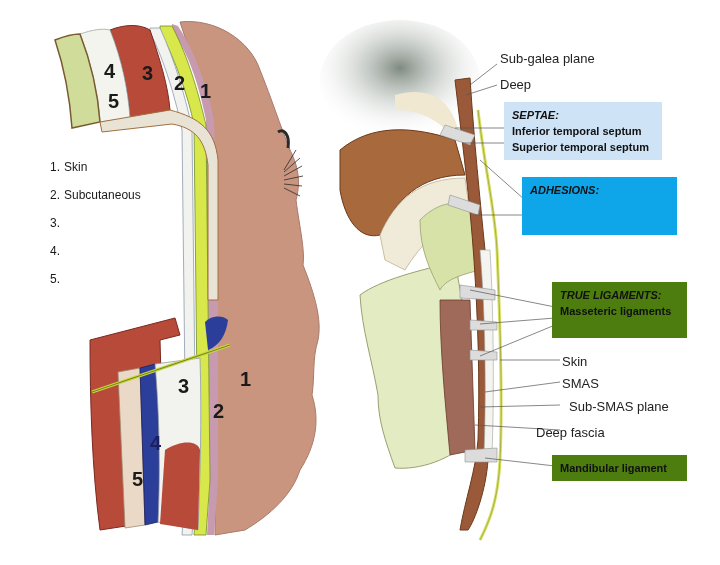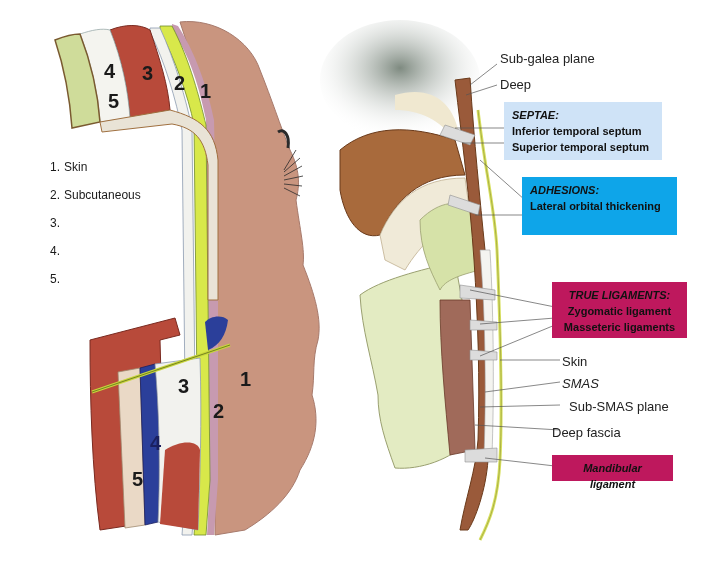--- a/index.html
+++ b/index.html
@@ -7,21 +7,21 @@
          font-family: "Liberation Sans", sans-serif; color: #1a1a1a; }
   svg { position: absolute; left: 0; top: 0; }
   .legend { position: absolute; left: 50px; top: 160px; width: 170px; font-size: 12px; line-height: 15px; }
   .legend-item { margin-bottom: 13px; display: flex; }
   .legend-item .num { width: 14px; flex: none; }
   .lbl { position: absolute; font-size: 13px; white-space: nowrap; color: #222; }
   .box { position: absolute; font-size: 11px; font-weight: bold; line-height: 16px; padding: 5px 8px; box-sizing: border-box; color: #111; }
   .box .hd { font-style: italic; }
   .box-blue { background: #cfe3f7; }
   .box-purple { background: #0ea5e9; }
-  .box-green { background: #be185d; text-align: center; }
+  .box-green { background: #4d7c0f; }
   .layer-num { position: absolute; font-size: 20px; font-weight: bold; color: #1a1a1a; }
 </style>
 </head>
 <body>
 
 <svg width="720" height="565" viewBox="0 0 720 565">
 
   <path d="M180,22 C215,18 250,40 260,70 C272,100 280,125 290,150 C300,170 300,185 296,200
            C300,230 305,250 303,265 C315,295 322,320 318,340 C312,360 315,375 312,395
            C320,420 316,445 300,470 C292,495 270,515 245,530 L215,535 L215,480 L210,300 L212,120 Z" fill="#c9957f" stroke="#a77a6c" stroke-width="1"></path>
@@ -149,36 +149,34 @@
     <line x1="485" y1="392" x2="560" y2="382"></line>
     <line x1="480" y1="407" x2="560" y2="405"></line>
     <line x1="475" y1="425" x2="560" y2="430"></line>
     <line x1="485" y1="458" x2="555" y2="466"></line>
   </g>
 </svg>
 
 <div class="lbl" style="left:500px;top:51px;">Sub-galea plane</div>
 <div class="lbl" style="left:500px;top:77px;">Deep</div>
 <div class="lbl" style="left:562px;top:354px;">Skin</div>
-<div class="lbl" style="left:562px;top:376px;font-style:italic;">SMAS</div>
+<div class="lbl" style="left:562px;top:376px;">SMAS</div>
 <div class="lbl" style="left:562px;top:399px;margin-left:7px;">Sub-SMAS plane</div>
-<div class="lbl" style="left:552px;top:425px;">Deep fascia</div>
+<div class="lbl" style="left:536px;top:425px;">Deep fascia</div>
 
 <div class="box box-blue" style="left:504px;top:102px;width:158px;height:58px;">
   <div class="hd">SEPTAE:</div>
   <div>Inferior temporal septum</div>
   <div>Superior temporal septum</div>
 </div>
 
 <div class="box box-purple" style="left:522px;top:177px;width:155px;height:58px;">
   <div class="hd">ADHESIONS:</div>
-  <div>Lateral orbital thickening</div>
 </div>
 
 <div class="box box-green" style="left:552px;top:282px;width:135px;height:56px;">
   <div class="hd">TRUE LIGAMENTS:</div>
-  <div>Zygomatic ligament</div>
   <div>Masseteric ligaments</div>
 </div>
 
-<div class="box box-green" style="left:552px;top:455px;width:121px;height:26px;font-style:italic;">
+<div class="box box-green" style="left:552px;top:455px;width:135px;height:26px;">
   <div>Mandibular ligament</div>
 </div>
 
 </body></html>

